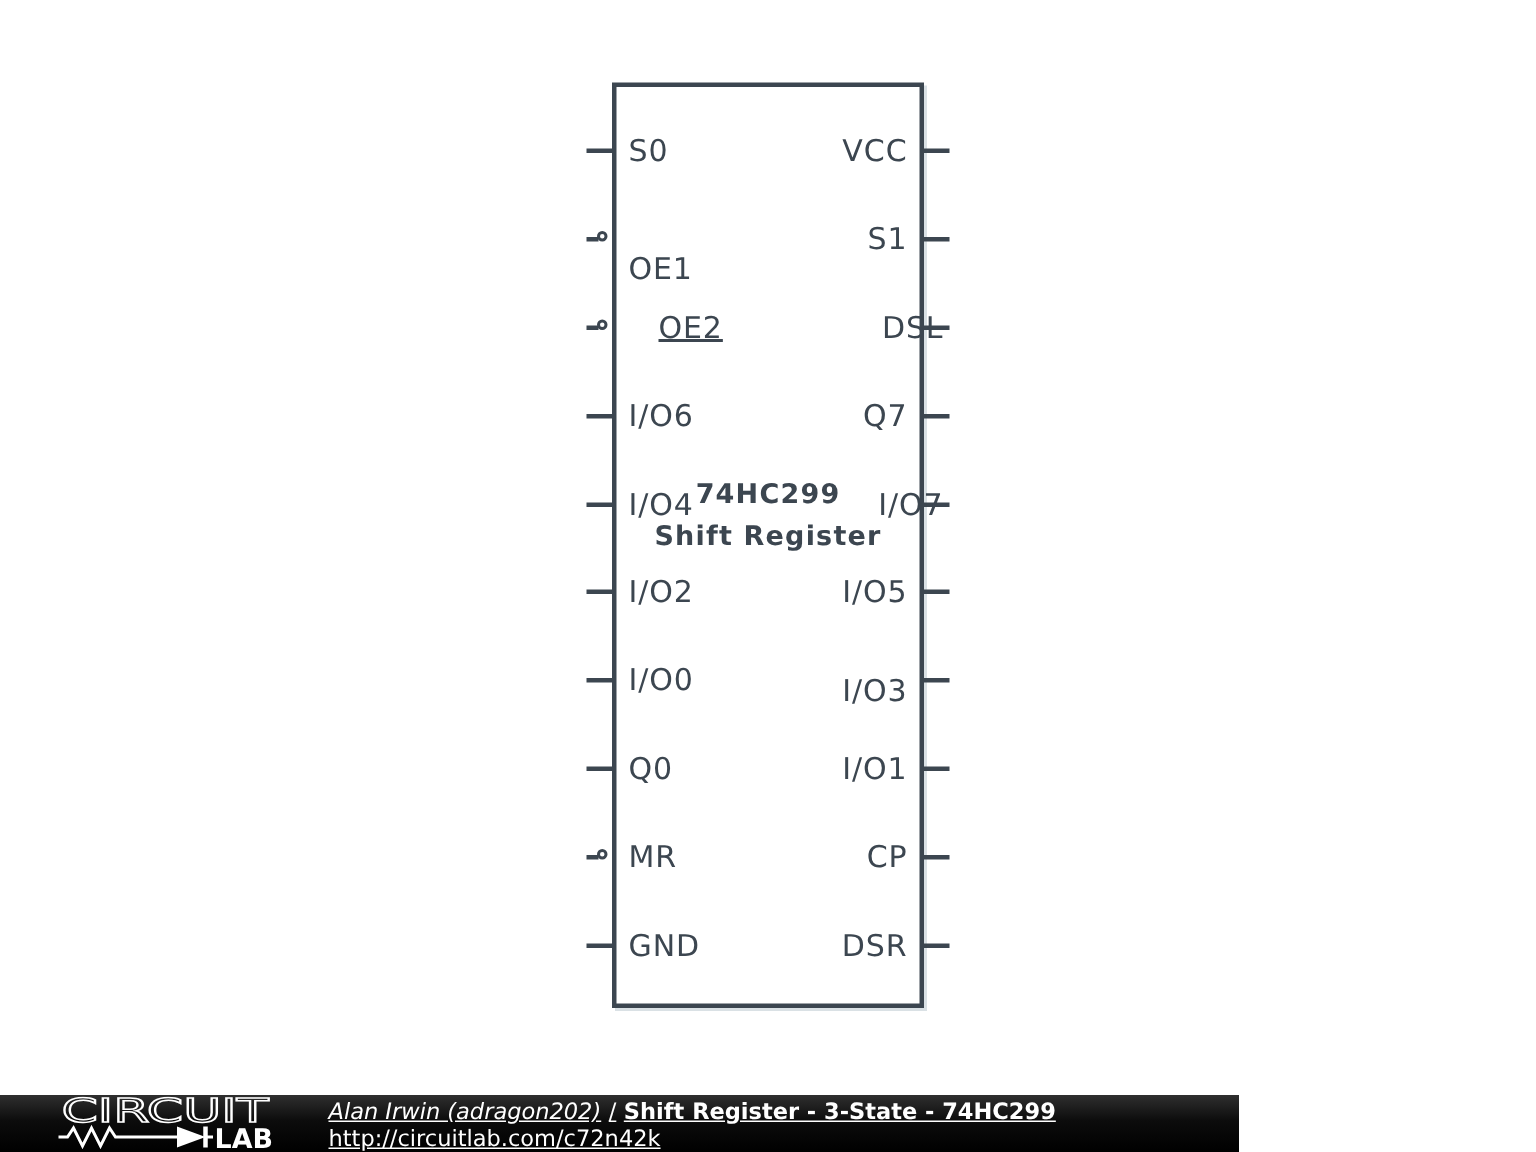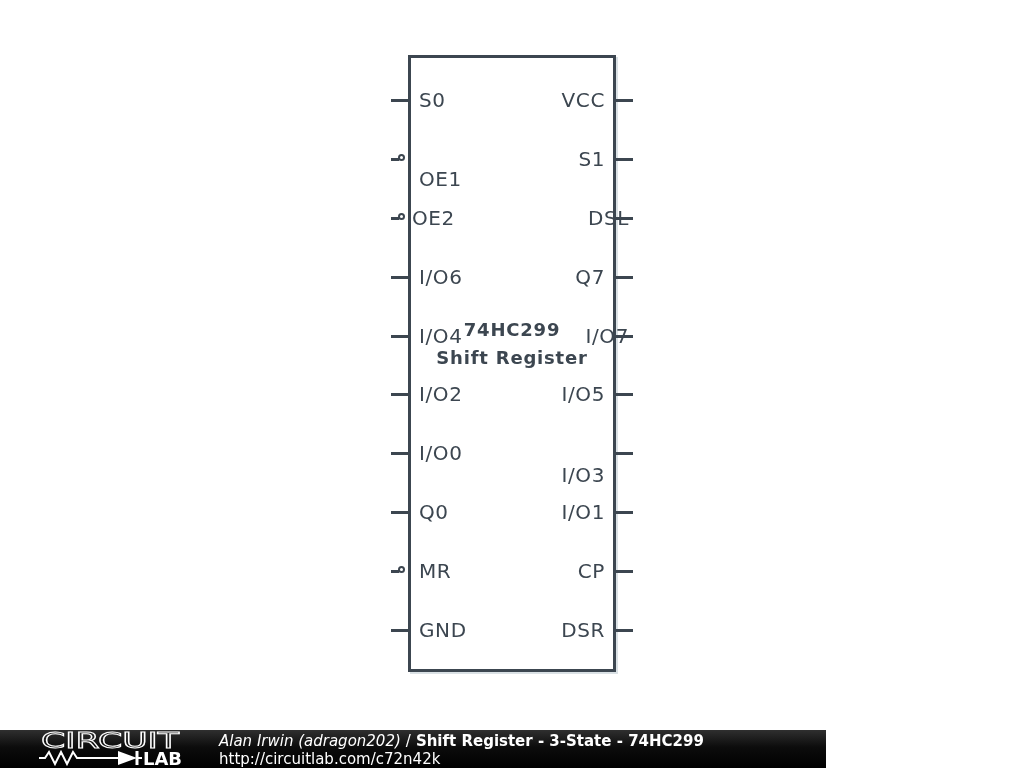--- a/index.html
+++ b/index.html
@@ -30,21 +30,21 @@
     font-weight:bold; font-size:18px; line-height:28px; letter-spacing:0.8px;
   }
   
   .footer {
     position:absolute; left:0; top:730px; width:826px; height:38px;
     background:linear-gradient(180deg,#2f2f2f 0%,#0c0c0c 45%,#000 100%);
   }
   .logo { position:absolute; left:38px; top:1px; }
   .credit {
     position:absolute; left:219px; top:2px; color:#fff;
-    font-size:15px; line-height:18px; white-space:nowrap;
+    font-size:15px; line-height:18px; white-space:nowrap;text-decoration:underline;
   }
   .credit .author { font-style:italic; }
   .credit .sep { margin:0 5px; }
   .credit .sheet-title { font-weight:bold; }
 </style>
 </head>
 <body>
 
 <div>
 
@@ -55,21 +55,21 @@
       <div>Shift Register</div>
     </div>
 
   <div class="pin-stub" style="top: 99px; left: 391px; width: 18px;"></div>
       <div class="pin-label" style="top: 100px; left: 419px;">S0</div>
       <div class="pin-stub" style="top: 158px; left: 391px; width: 8px;"></div>
       <div class="pin-bubble" style="left: 398px; top: 154px;"></div>
       <div class="pin-label" style="top: 159px; left: 419px; margin-top: 20px;">OE1</div>
       <div class="pin-stub" style="top: 217px; left: 391px; width: 8px;"></div>
       <div class="pin-bubble" style="left: 398px; top: 213px;"></div>
-      <div class="pin-label" style="top: 218px; left: 412px;">OE2</div>
+      <div class="pin-label" style="top: 218px; left: 439px; text-decoration: underline;">OE2</div>
       <div class="pin-stub" style="top: 276px; left: 391px; width: 18px;"></div>
       <div class="pin-label" style="top: 277px; left: 419px;">I/O6</div>
       <div class="pin-stub" style="top: 335px; left: 391px; width: 18px;"></div>
       <div class="pin-label" style="top: 336px; left: 419px;">I/O4</div>
       <div class="pin-stub" style="top: 393px; left: 391px; width: 18px;"></div>
       <div class="pin-label" style="top: 394px; left: 419px;">I/O2</div>
       <div class="pin-stub" style="top: 452px; left: 391px; width: 18px;"></div>
       <div class="pin-label" style="top: 453px; left: 419px;">I/O0</div>
       <div class="pin-stub" style="top: 511px; left: 391px; width: 18px;"></div>
       <div class="pin-label" style="top: 512px; left: 419px;">Q0</div>
@@ -84,21 +84,21 @@
       <div class="pin-label" style="top: 159px; right: 419px;">S1</div>
       <div class="pin-stub" style="top: 217px; left: 614px; width: 19px;"></div>
       <div class="pin-label" style="top: 218px; right: 395px;">DSL</div>
       <div class="pin-stub" style="top: 276px; left: 614px; width: 19px;"></div>
       <div class="pin-label" style="top: 277px; right: 419px;">Q7</div>
       <div class="pin-stub" style="top: 335px; left: 614px; width: 19px;"></div>
       <div class="pin-label" style="top: 336px; right: 395px;">I/O7</div>
       <div class="pin-stub" style="top: 393px; left: 614px; width: 19px;"></div>
       <div class="pin-label" style="top: 394px; right: 419px;">I/O5</div>
       <div class="pin-stub" style="top: 452px; left: 614px; width: 19px;"></div>
-      <div class="pin-label" style="top: 475px; right: 419px;">I/O3</div>
+      <div class="pin-label" style="top: 460px; right: 419px;">I/O3</div>
       <div class="pin-stub" style="top: 511px; left: 614px; width: 19px;"></div>
       <div class="pin-label" style="top: 512px; right: 419px;">I/O1</div>
       <div class="pin-stub" style="top: 570px; left: 614px; width: 19px;"></div>
       <div class="pin-label" style="top: 571px; right: 419px;">CP</div>
       <div class="pin-stub" style="top: 629px; left: 614px; width: 19px;"></div>
       <div class="pin-label" style="top: 630px; right: 419px;">DSR</div>
     </div>
 
   <div class="footer">
     <svg class="logo" width="145" height="36" viewBox="0 0 145 36">

